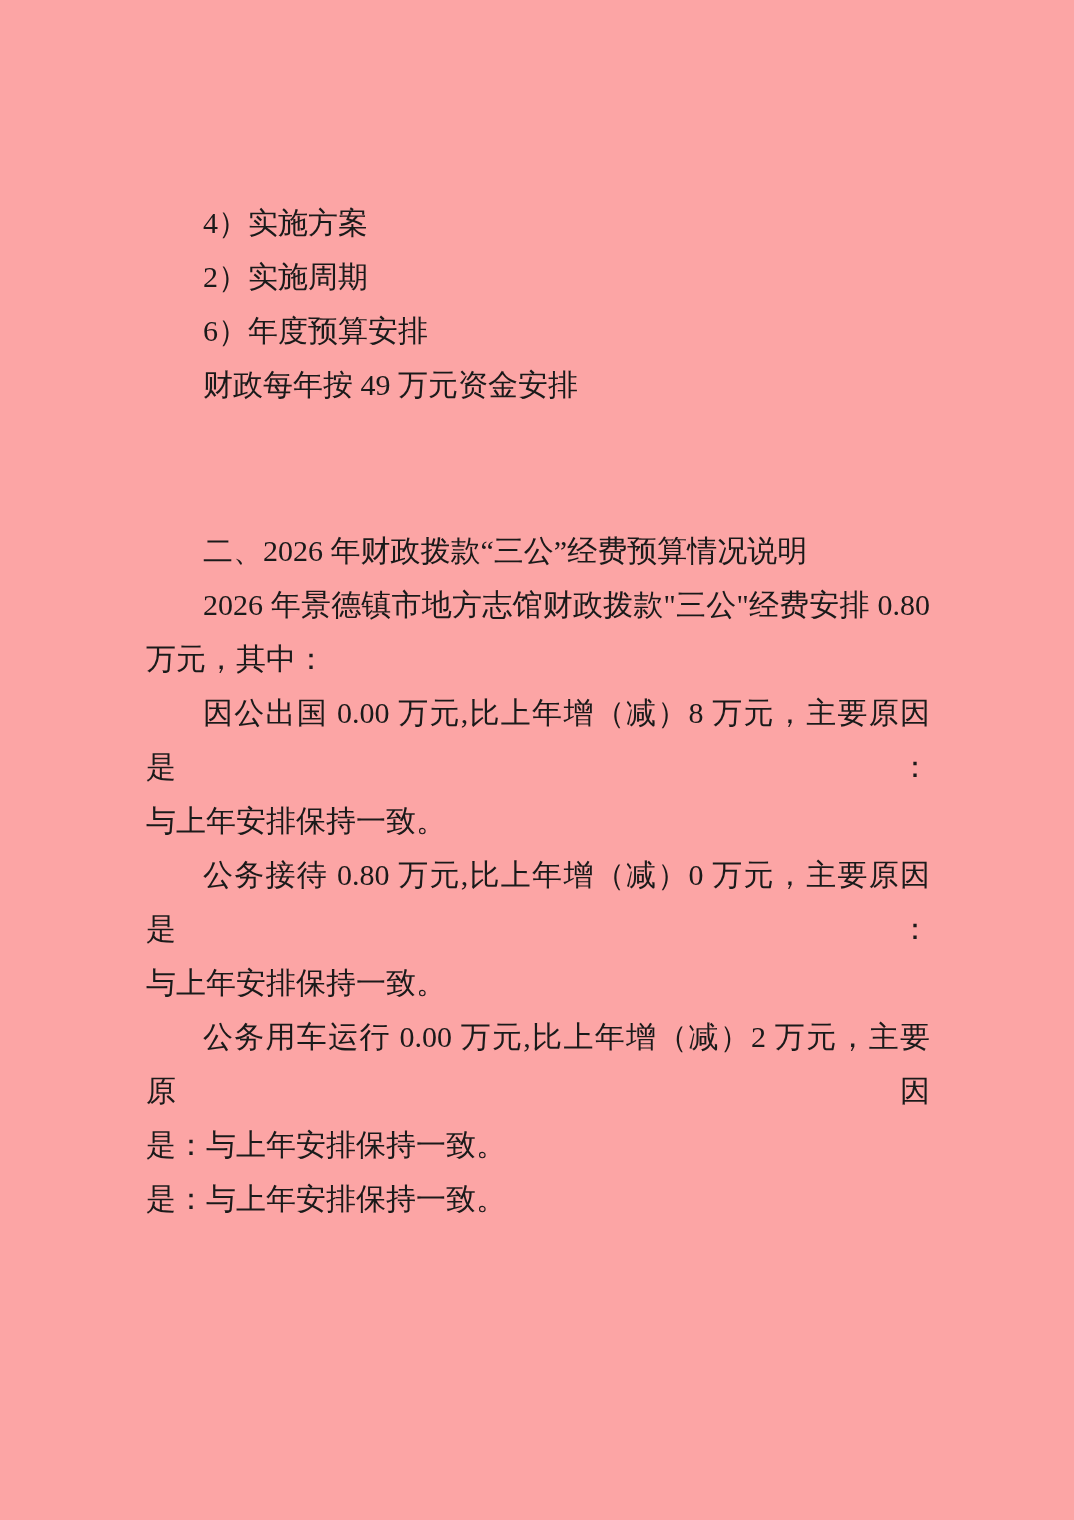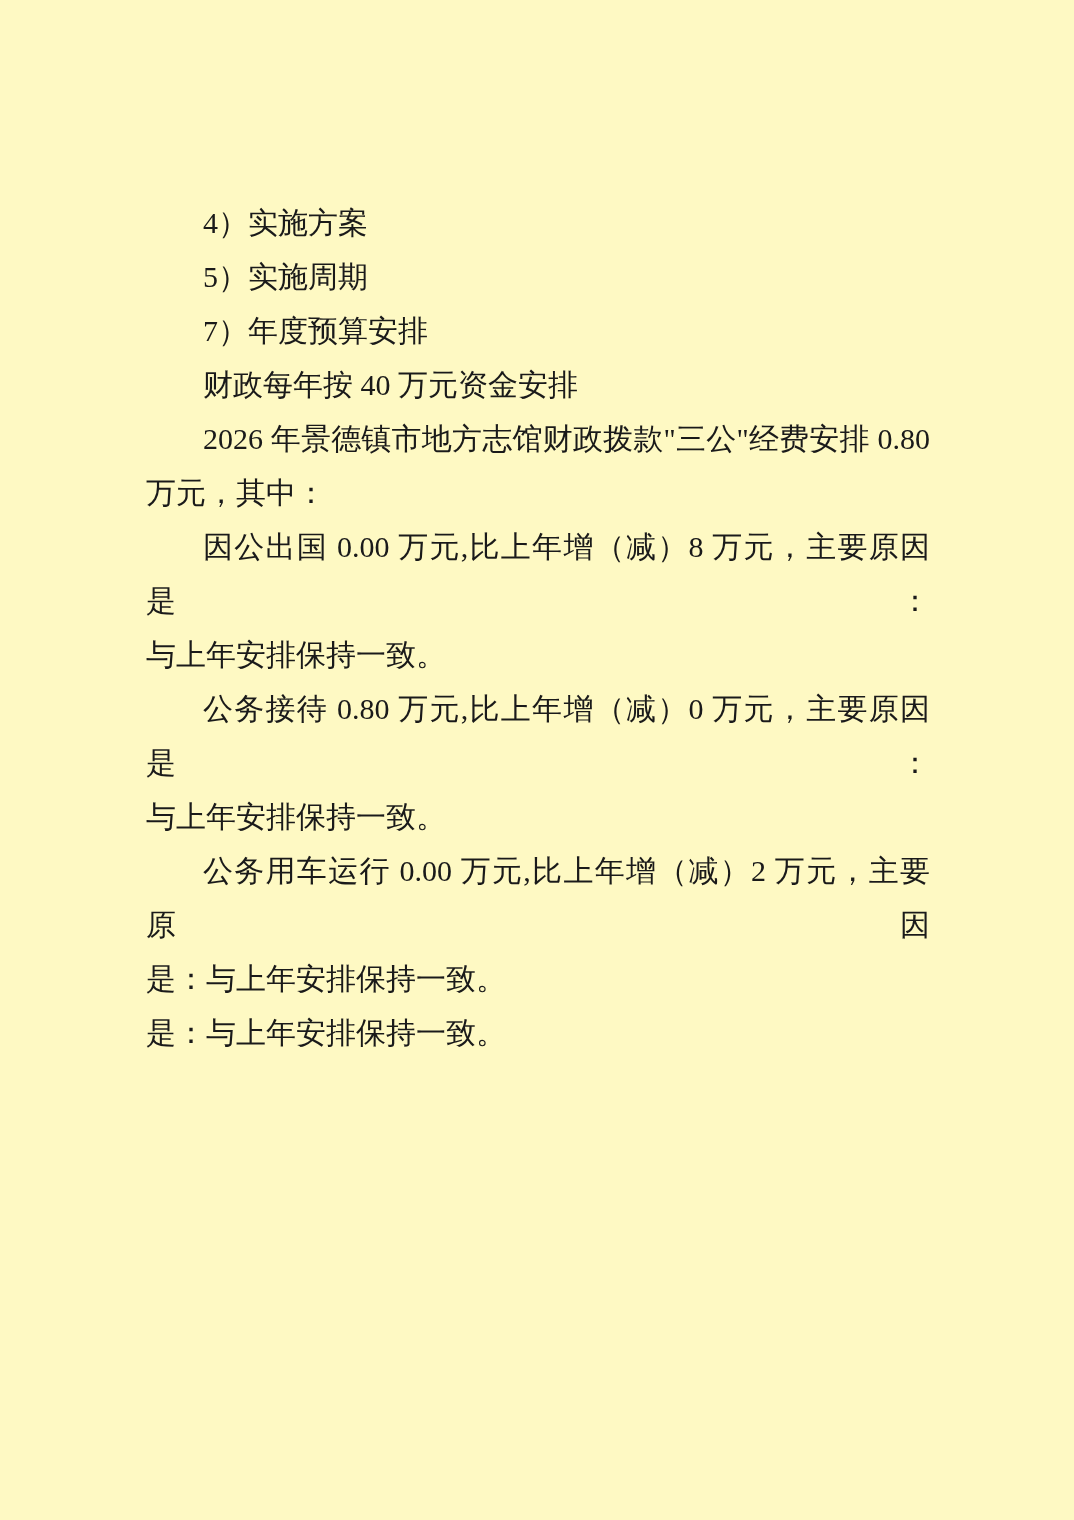--- a/index.html
+++ b/index.html
@@ -6,21 +6,21 @@
   html, body {
     margin: 0;
     padding: 0;
     background: #ffffff;
   }
   .page {
     position: relative;
     width: 1074px;
     height: 1520px;
     margin: 0 auto;
-    background: #fef9c3;
+    background: #fca5a5;
     color: #1a1a1a;
     font-family: "Liberation Serif", "DejaVu Serif", serif;
     overflow: hidden;
   }
   .content {
     padding: 196px 144px 0 146px;
   }
   .content p,
   .content h2 {
     margin: 0;
@@ -41,24 +41,25 @@
   }
   .para { margin: 0; }
 </style>
 </head>
 <body>
 
 <div class="page">
   <div class="content">
 
     <p class="indent">4）实施方案</p>
-    <p class="indent">5）实施周期</p>
-    <p class="indent">7）年度预算安排</p>
-    <p class="indent">财政每年按 40 万元资金安排</p>
+    <p class="indent">2）实施周期</p>
+    <p class="indent">6）年度预算安排</p>
+    <p class="indent">财政每年按 49 万元资金安排</p>
 
+    <h2 class="indent heading">二、2026 年财政拨款“三公”经费预算情况说明</h2>
 
     <div class="para">
       <p class="indent fill">2026 年景德镇市地方志馆财政拨款"三公"经费安排 0.80</p>
       <p>万元，其中：</p>
     </div>
 
     <div class="para">
       <p class="indent fill">因公出国 0.00 万元,比上年增（减）8 万元，主要原因是：</p>
       <p>与上年安排保持一致。</p>
     </div>

